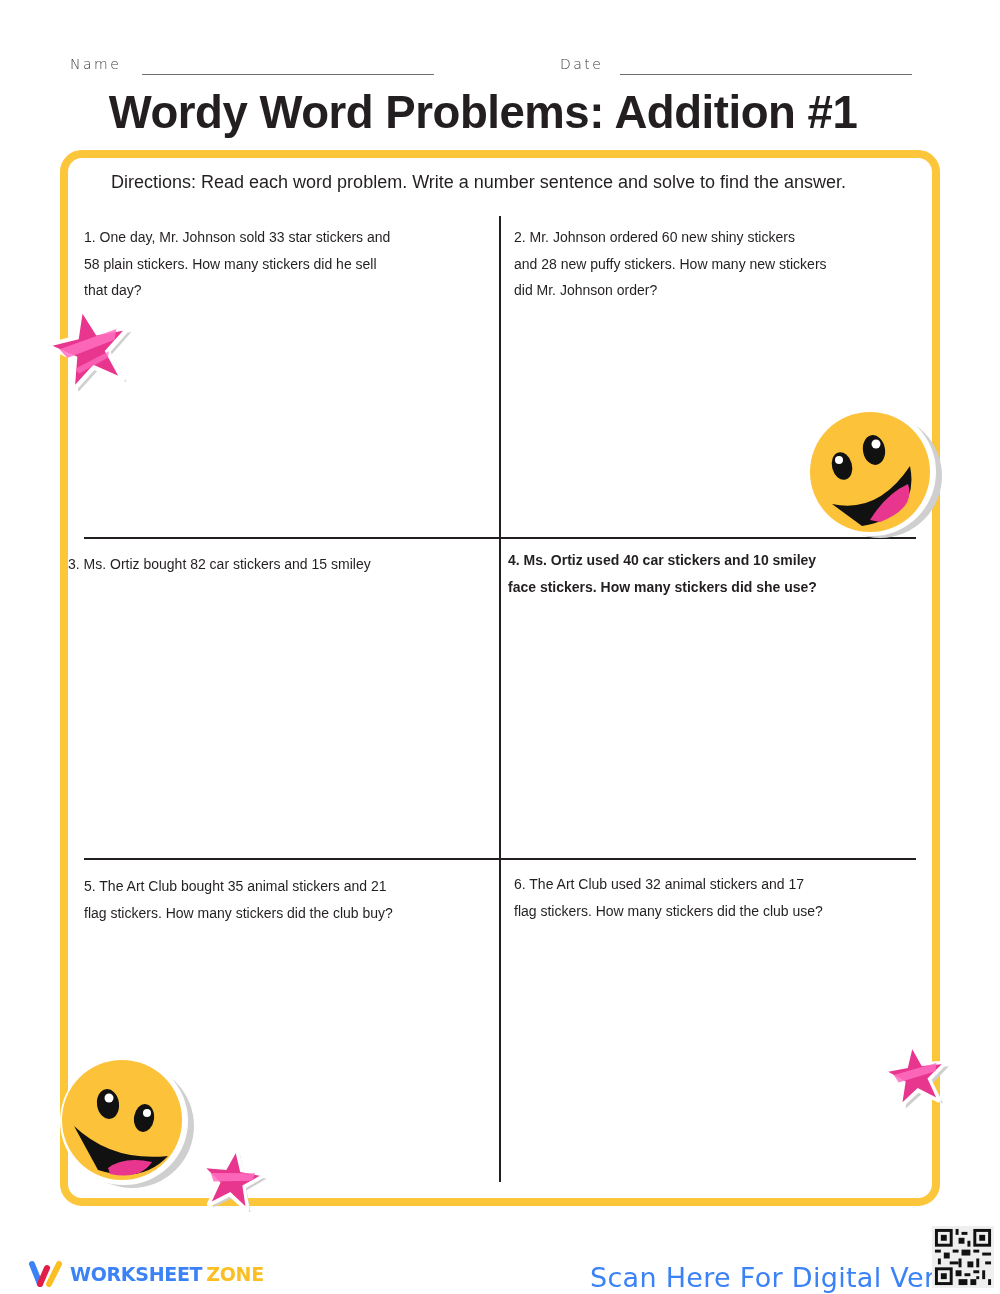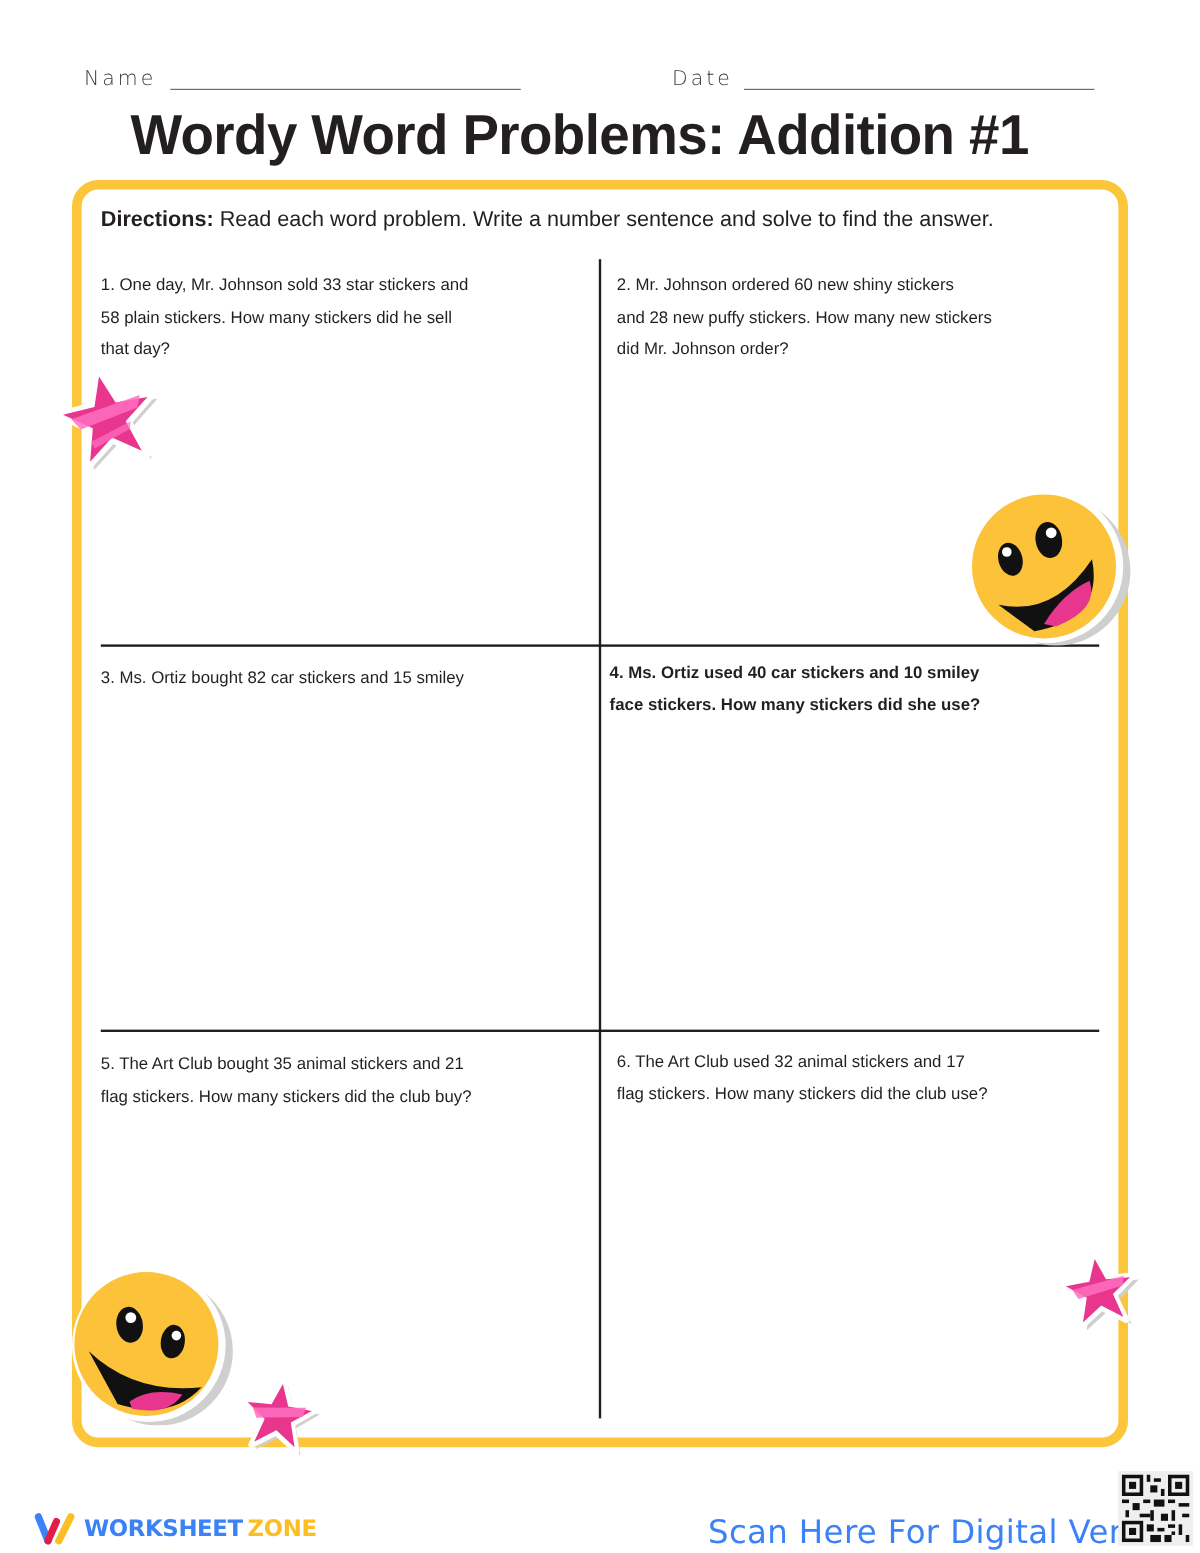--- a/index.html
+++ b/index.html
@@ -1,27 +1,27 @@
 <!DOCTYPE html>
 <html><head>
 <meta charset="utf-8">
 <style>
   html, body { margin: 0; padding: 0; background: #ffffff; }
   body { width: 1000px; height: 1294px; position: relative; overflow: hidden; font-family: "Liberation Sans", sans-serif; color: #231f20; }
 
   .header-row { position: absolute; top: 56px; left: 70px; right: 88px; height: 24px; }
-  .field-label { position: absolute; top: 0; font-family: "DejaVu Sans", sans-serif; font-size: 17px; letter-spacing: 2.5px; color: #3a3a3a; font-weight: 300; }
+  .field-label { position: absolute; top: 0; font-family: "DejaVu Sans", sans-serif; font-size: 14px; letter-spacing: 2.5px; color: #3a3a3a; font-weight: 300; }
   .field-line { position: absolute; top: 18px; height: 1px; background: #6d6d6d; }
 
   .title { position: absolute; top: 84px; left: 0; width: 966px; text-align: center; font-family: "Liberation Sans", sans-serif; font-weight: 700; font-size: 47px; letter-spacing: -0.5px; color: #231f20; transform: scaleX(0.97); transform-origin: center; }
 
   .frame { position: absolute; left: 60px; top: 150px; width: 864px; height: 1040px; border: 8px solid #fcc63a; border-radius: 22px; background: #fff; }
 
   .directions { position: absolute; left: 84px; top: 172px; font-size: 18px; color: #231f20; }
-  .directions b { font-weight: 700; }
+  .directions b { font-weight: 400; margin-left: 27px; }
 
   .vline { position: absolute; left: 499px; top: 216px; width: 2px; height: 966px; background: #231f20; }
   .hline { position: absolute; left: 84px; width: 832px; height: 2px; background: #231f20; }
 
   .problem { position: absolute; font-size: 14px; line-height: 26.5px; color: #231f20; width: 405px; }
 
   .sticker { position: absolute; }
   .footer-logo { position: absolute; left: 28px; top: 1258px; height: 32px; display: flex; align-items: center; }
   .logo-text { font-family: "DejaVu Sans", sans-serif; font-weight: 700; font-size: 19px; letter-spacing: -0.3px; margin-left: 6px; }
   .logo-text .a { color: #3b82f6; }
@@ -54,21 +54,21 @@
 <div class="problem" style="left:84px; top:224px;">
   <div>1. One day, Mr. Johnson sold 33 star stickers and</div>
   <div>58 plain stickers. How many stickers did he sell</div>
   <div>that day?</div>
 </div>
 <div class="problem" style="left:514px; top:224px; width:420px;">
   <div>2. Mr. Johnson ordered 60 new shiny stickers</div>
   <div>and 28 new puffy stickers. How many new stickers</div>
   <div>did Mr. Johnson order?</div>
 </div>
-<div class="problem" style="left:84px; top:551px; width:415px;">
+<div class="problem" style="left:68px; top:551px; width:415px;">
   <div>3. Ms. Ortiz bought 82 car stickers and 15 smiley</div>
 </div>
 <div class="problem" style="left:508px; top:547px;font-weight:bold;">
   <div>4. Ms. Ortiz used 40 car stickers and 10 smiley</div>
   <div>face stickers. How many stickers did she use?</div>
 </div>
 <div class="problem" style="left:84px; top:873px; width:415px;">
   <div>5. The Art Club bought 35 animal stickers and 21</div>
   <div>flag stickers. How many stickers did the club buy?</div>
 </div>

